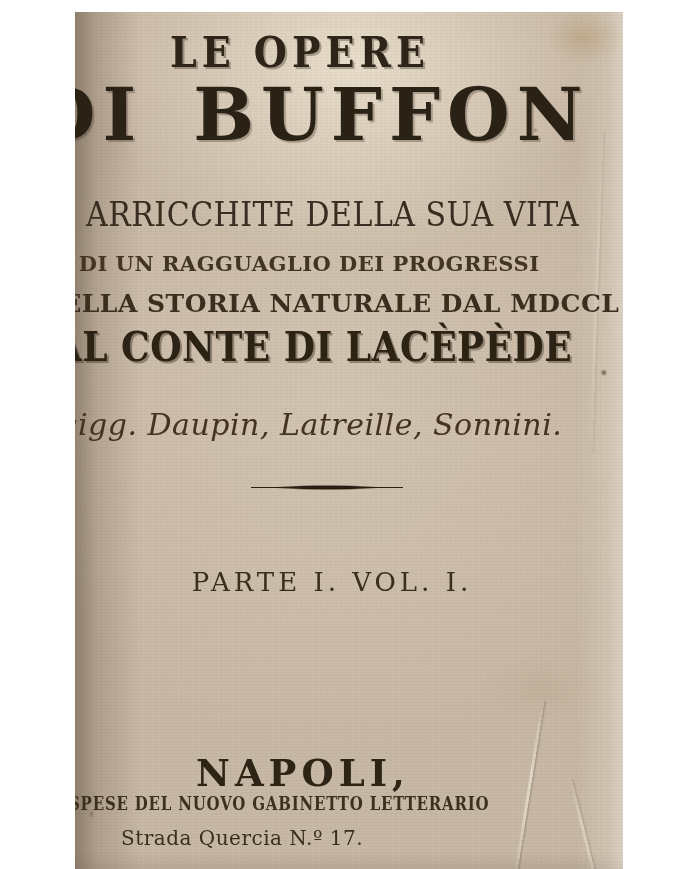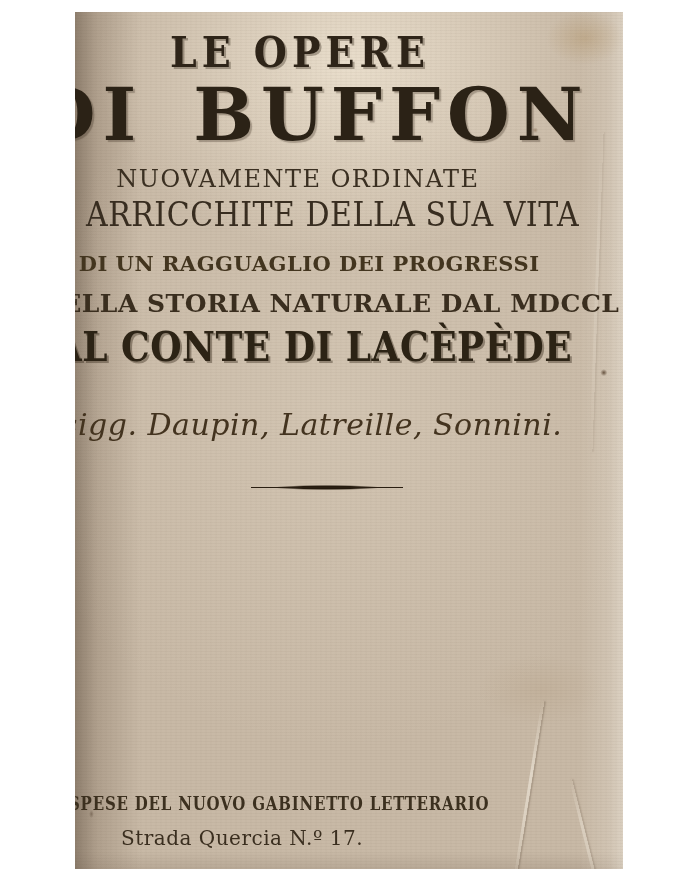--- a/index.html
+++ b/index.html
@@ -126,38 +126,39 @@
 </head>
 <body>
 
 <div class="canvas">
   <div class="photo">
 
     <div class="line series-title">LE OPERE</div>
 
     <div class="line main-title">DI BUFFON</div>
 
-    <div class="line edition-1">NUOVAMENTE ORDINATE</div>
 
     <div class="line edition-2">ED ARRICCHITE DELLA SUA VITA</div>
 
     <div class="line edition-3">E DI UN RAGGUAGLIO DEI PROGRESSI</div>
 
     <div class="line edition-4">DELLA STORIA NATURALE DAL MDCCL IN POI</div>
 
     <div class="line editor">DAL CONTE DI LACÈPÈDE</div>
 
 
     <div class="line contributors">de’ sigg. Daupin, Latreille, Sonnini.</div>
 
     <div class="rule-wrap">
       <span class="swell"></span>
     </div>
 
+    <div class="line volume">PARTE I. VOL. I.</div>
 
+    <div class="line imprint-city">NAPOLI,</div>
 
     <div class="line imprint-publisher">A SPESE DEL NUOVO GABINETTO LETTERARIO</div>
 
     <div class="line imprint-address">Strada Quercia N.º 17.</div>
 
     <div class="crease crease-a"></div>
     <div class="crease crease-b"></div>
     <div class="crease crease-c"></div>
   </div>
 </div>

